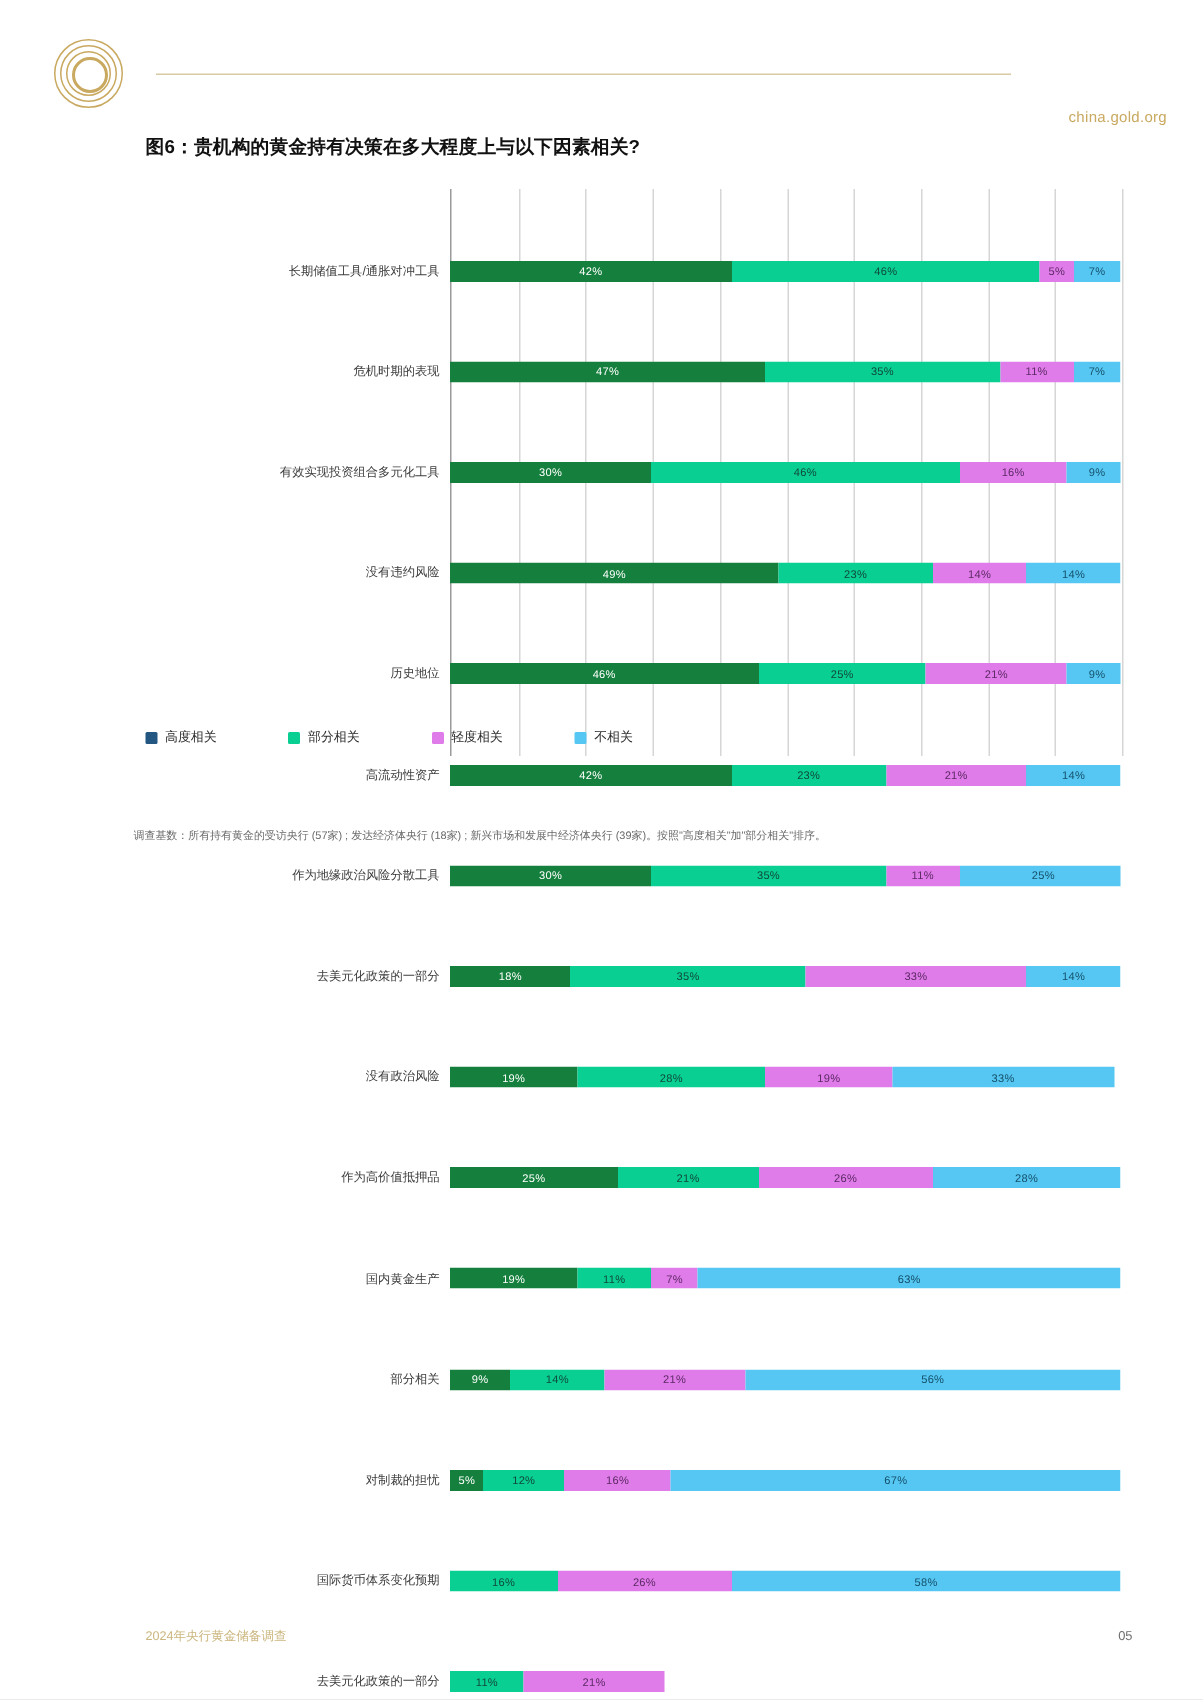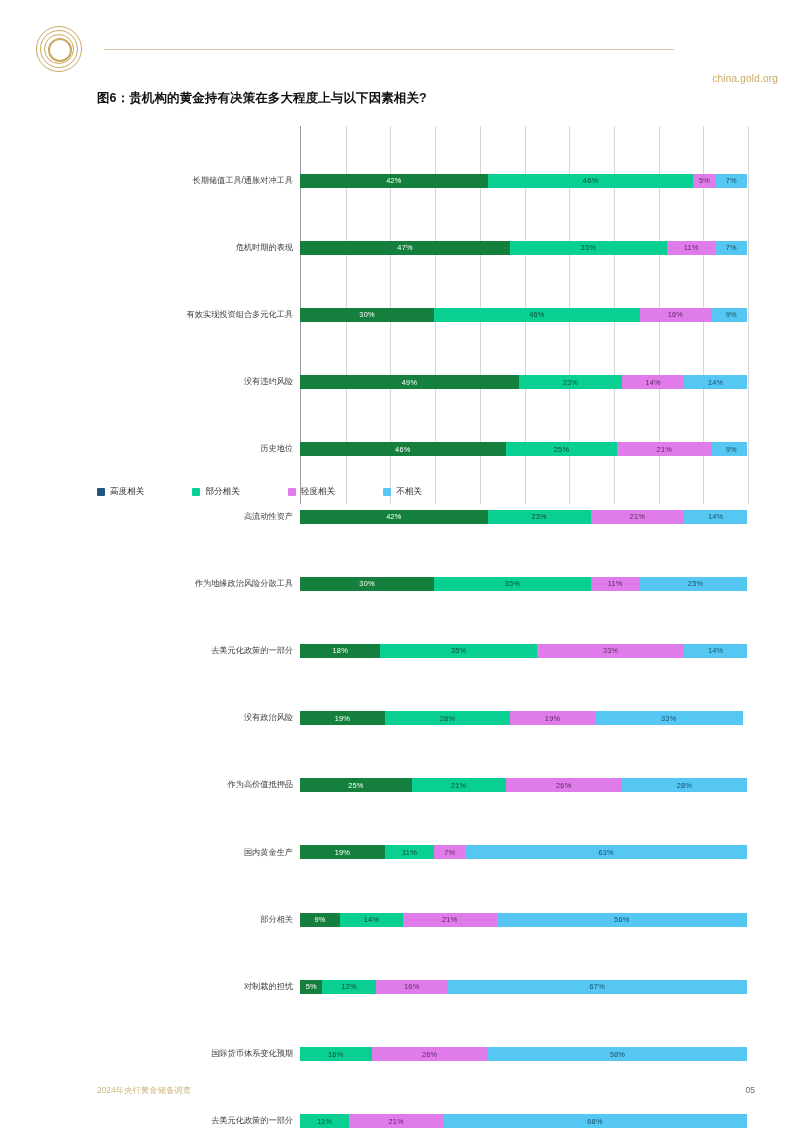--- a/index.html
+++ b/index.html
@@ -357,21 +357,20 @@
             <div class="seg green" style="flex: 0 0 16%;">16%</div>
             <div class="seg mag" style="flex: 0 0 26%;">26%</div>
             <div class="seg light" style="flex: 0 0 58%;">58%</div>
           </div>
         </div>
         <div class="row">
           <div class="row-label">去美元化政策的一部分</div>
           <div class="bar">
             <div class="seg green" style="flex: 0 0 11%;">11%</div>
             <div class="seg mag" style="flex: 0 0 21%;">21%</div>
-            <div class="seg light" style="flex: 0 0 68%;">68%</div>
           </div>
         </div>
       </div>
   </div>
 
   <div class="legend" id="chart-legend">
       <div class="legend-item">
         <span class="swatch dark"></span>
         <span>高度相关</span>
       </div>
@@ -382,17 +381,18 @@
       <div class="legend-item">
         <span class="swatch mag"></span>
         <span>轻度相关</span>
       </div>
       <div class="legend-item">
         <span class="swatch light"></span>
         <span>不相关</span>
       </div>
     </div>
 
+  <div class="footnote">调查基数：所有持有黄金的受访央行 (57家) ; 发达经济体央行 (18家) ; 新兴市场和发展中经济体央行 (39家)。按照"高度相关"加"部分相关"排序。</div>
 
   <div class="page-footer-text">2024年央行黄金储备调查</div>
   <div class="page-number">05</div>
 
 </div>
 
 </body></html>

